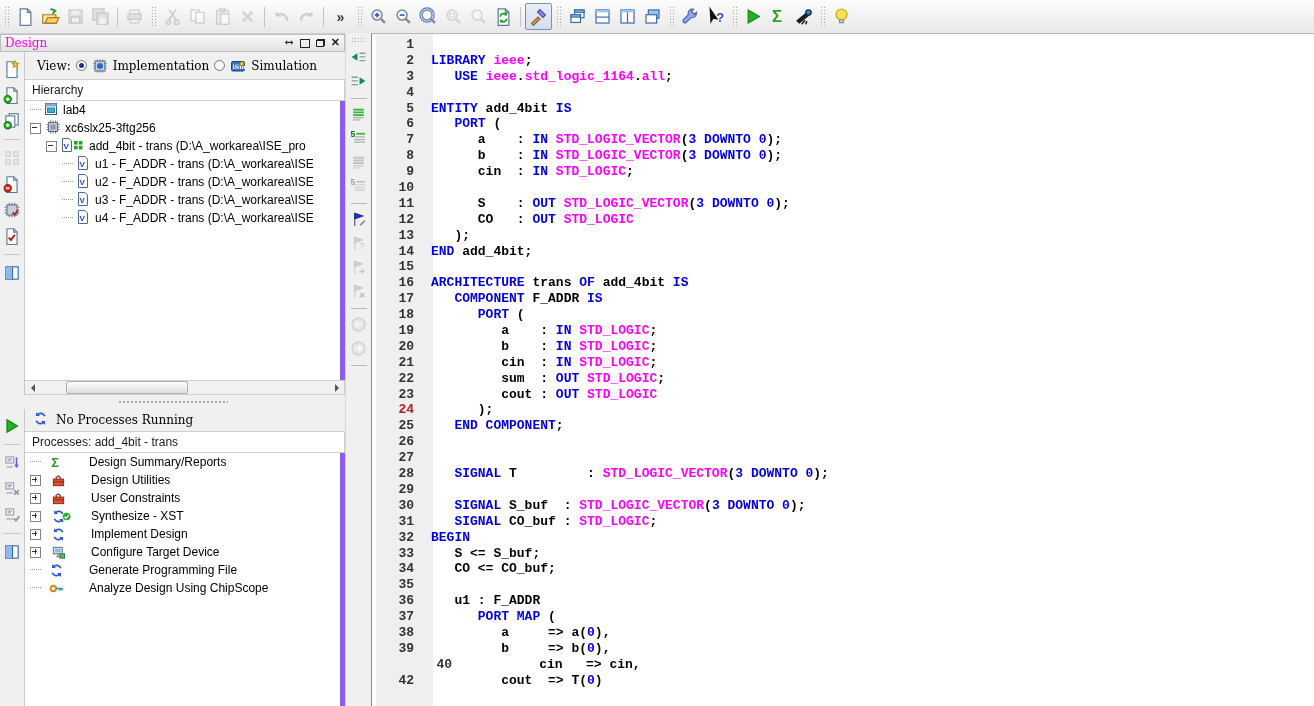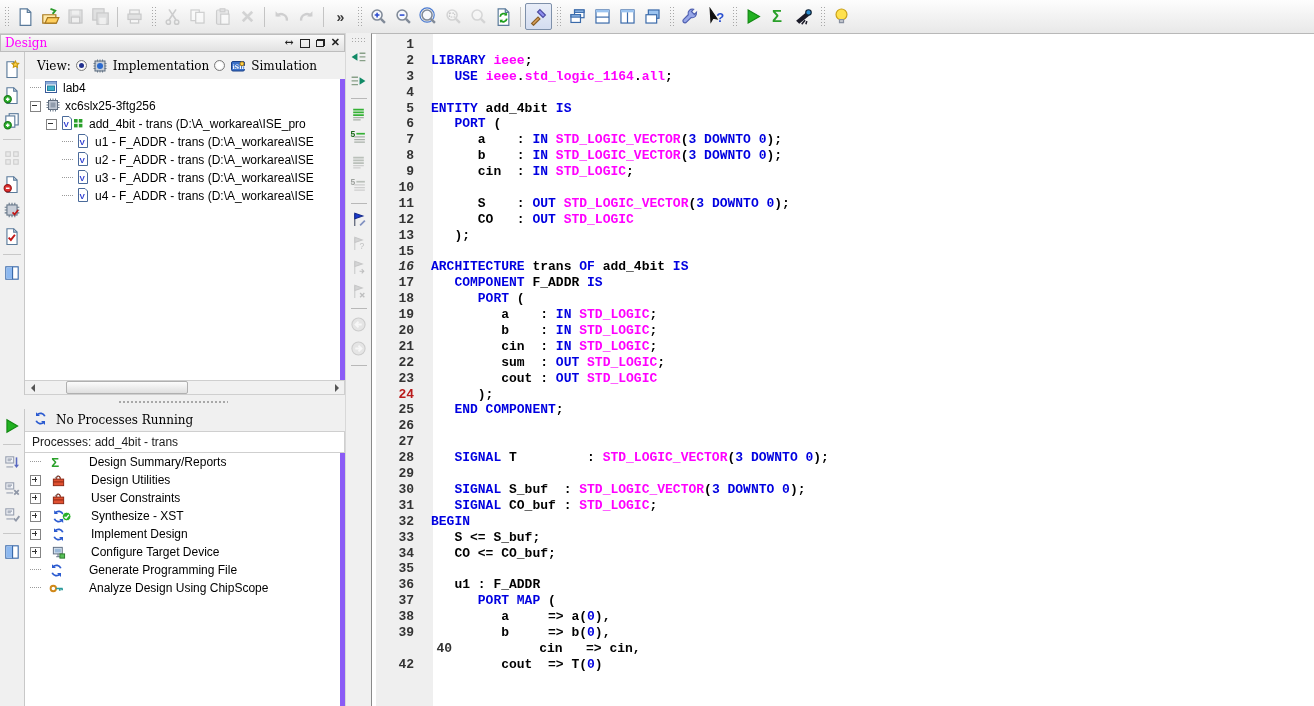--- a/index.html
+++ b/index.html
@@ -383,20 +383,23 @@
         </svg></span>
     <span>Implementation</span>
     <span class="radio"></span>
     <span id="isim-icon"><svg viewBox="0 0 16 16" xmlns="http://www.w3.org/2000/svg">
           <rect x="1.5" y="3.5" width="13" height="9.5" rx="1.5" fill="#3a70c8" stroke="#1a4088"></rect>
           <text x="2.6" y="11" font-size="6" fill="#fff" font-weight="bold">iSim</text>
           <circle cx="12" cy="5.8" r="2" fill="#ffd24a" stroke="#a87810"></circle>
         </svg></span>
     <span>Simulation</span>
   </div>
+  <div class="list-header">
+    <span>Hierarchy</span>
+  </div>
   <div class="tree" id="design-tree">
       <div class="trow" style="padding-left: 5px;">
         <span class="stub"></span>
         <span><svg viewBox="0 0 16 16" xmlns="http://www.w3.org/2000/svg">
             <rect x="2.5" y="2.5" width="11" height="11" fill="#fff" stroke="#3a5a9a"></rect>
             <rect x="2.5" y="2.5" width="11" height="3" fill="#88aad8"></rect>
             <rect x="4.5" y="7" width="7" height="4.5" fill="#3ab0c8" stroke="#2a80a0"></rect>
           </svg></span>
         <span class="lbl">lab4</span>
       </div>
@@ -716,22 +719,23 @@
       <div class="line"><span class="ln" style="color: rgb(51, 51, 51);">4</span><span class="lc"></span></div>
       <div class="line"><span class="ln" style="color: rgb(51, 51, 51);">5</span><span class="lc"><span class="k">ENTITY</span><span class="p"> add_4bit </span><span class="k">IS</span></span></div>
       <div class="line"><span class="ln" style="color: rgb(51, 51, 51);">6</span><span class="lc"><span class="p">   </span><span class="k">PORT</span><span class="p"> (</span></span></div>
       <div class="line"><span class="ln" style="color: rgb(51, 51, 51);">7</span><span class="lc"><span class="p">      a    : </span><span class="k">IN</span><span class="p"> </span><span class="t">STD_LOGIC_VECTOR</span><span class="p">(</span><span class="k">3 DOWNTO 0</span><span class="p">);</span></span></div>
       <div class="line"><span class="ln" style="color: rgb(51, 51, 51);">8</span><span class="lc"><span class="p">      b    : </span><span class="k">IN</span><span class="p"> </span><span class="t">STD_LOGIC_VECTOR</span><span class="p">(</span><span class="k">3 DOWNTO 0</span><span class="p">);</span></span></div>
       <div class="line"><span class="ln" style="color: rgb(51, 51, 51);">9</span><span class="lc"><span class="p">      cin  : </span><span class="k">IN</span><span class="p"> </span><span class="t">STD_LOGIC</span><span class="p">;</span></span></div>
       <div class="line"><span class="ln" style="color: rgb(51, 51, 51);">10</span><span class="lc"></span></div>
       <div class="line"><span class="ln" style="color: rgb(51, 51, 51);">11</span><span class="lc"><span class="p">      S    : </span><span class="k">OUT</span><span class="p"> </span><span class="t">STD_LOGIC_VECTOR</span><span class="p">(</span><span class="k">3 DOWNTO 0</span><span class="p">);</span></span></div>
       <div class="line"><span class="ln" style="color: rgb(51, 51, 51);">12</span><span class="lc"><span class="p">      CO   : </span><span class="k">OUT</span><span class="p"> </span><span class="t">STD_LOGIC</span></span></div>
       <div class="line"><span class="ln" style="color: rgb(51, 51, 51);">13</span><span class="lc"><span class="p">   );</span></span></div>
+      <div class="line"><span class="ln" style="color: rgb(51, 51, 51);">14</span><span class="lc"><span class="k">END</span><span class="p"> add_4bit;</span></span></div>
       <div class="line"><span class="ln" style="color: rgb(51, 51, 51);">15</span><span class="lc"></span></div>
-      <div class="line"><span class="ln" style="color: rgb(51, 51, 51); font-style: italic;">16</span><span class="lc"><span class="k">ARCHITECTURE</span><span class="p"> trans </span><span class="k">OF</span><span class="p"> add_4bit </span><span class="k">IS</span></span></div>
+      <div class="line"><span class="ln" style="color: rgb(51, 51, 51);">16</span><span class="lc"><span class="k">ARCHITECTURE</span><span class="p"> trans </span><span class="k">OF</span><span class="p"> add_4bit </span><span class="k">IS</span></span></div>
       <div class="line"><span class="ln" style="color: rgb(51, 51, 51);">17</span><span class="lc"><span class="p">   </span><span class="k">COMPONENT</span><span class="p"> F_ADDR </span><span class="k">IS</span></span></div>
       <div class="line"><span class="ln" style="color: rgb(51, 51, 51);">18</span><span class="lc"><span class="p">      </span><span class="k">PORT</span><span class="p"> (</span></span></div>
       <div class="line"><span class="ln" style="color: rgb(51, 51, 51);">19</span><span class="lc"><span class="p">         a    : </span><span class="k">IN</span><span class="p"> </span><span class="t">STD_LOGIC</span><span class="p">;</span></span></div>
       <div class="line"><span class="ln" style="color: rgb(51, 51, 51);">20</span><span class="lc"><span class="p">         b    : </span><span class="k">IN</span><span class="p"> </span><span class="t">STD_LOGIC</span><span class="p">;</span></span></div>
       <div class="line"><span class="ln" style="color: rgb(51, 51, 51);">21</span><span class="lc"><span class="p">         cin  : </span><span class="k">IN</span><span class="p"> </span><span class="t">STD_LOGIC</span><span class="p">;</span></span></div>
       <div class="line"><span class="ln" style="color: rgb(51, 51, 51);">22</span><span class="lc"><span class="p">         sum  : </span><span class="k">OUT</span><span class="p"> </span><span class="t">STD_LOGIC</span><span class="p">;</span></span></div>
       <div class="line"><span class="ln" style="color: rgb(51, 51, 51);">23</span><span class="lc"><span class="p">         cout : </span><span class="k">OUT</span><span class="p"> </span><span class="t">STD_LOGIC</span></span></div>
       <div class="line"><span class="ln" style="color: #b91c1c;">24</span><span class="lc"><span class="p">      );</span></span></div>
       <div class="line"><span class="ln" style="color: rgb(51, 51, 51);">25</span><span class="lc"><span class="p">   </span><span class="k">END COMPONENT</span><span class="p">;</span></span></div>
       <div class="line"><span class="ln" style="color: rgb(51, 51, 51);">26</span><span class="lc"></span></div>

